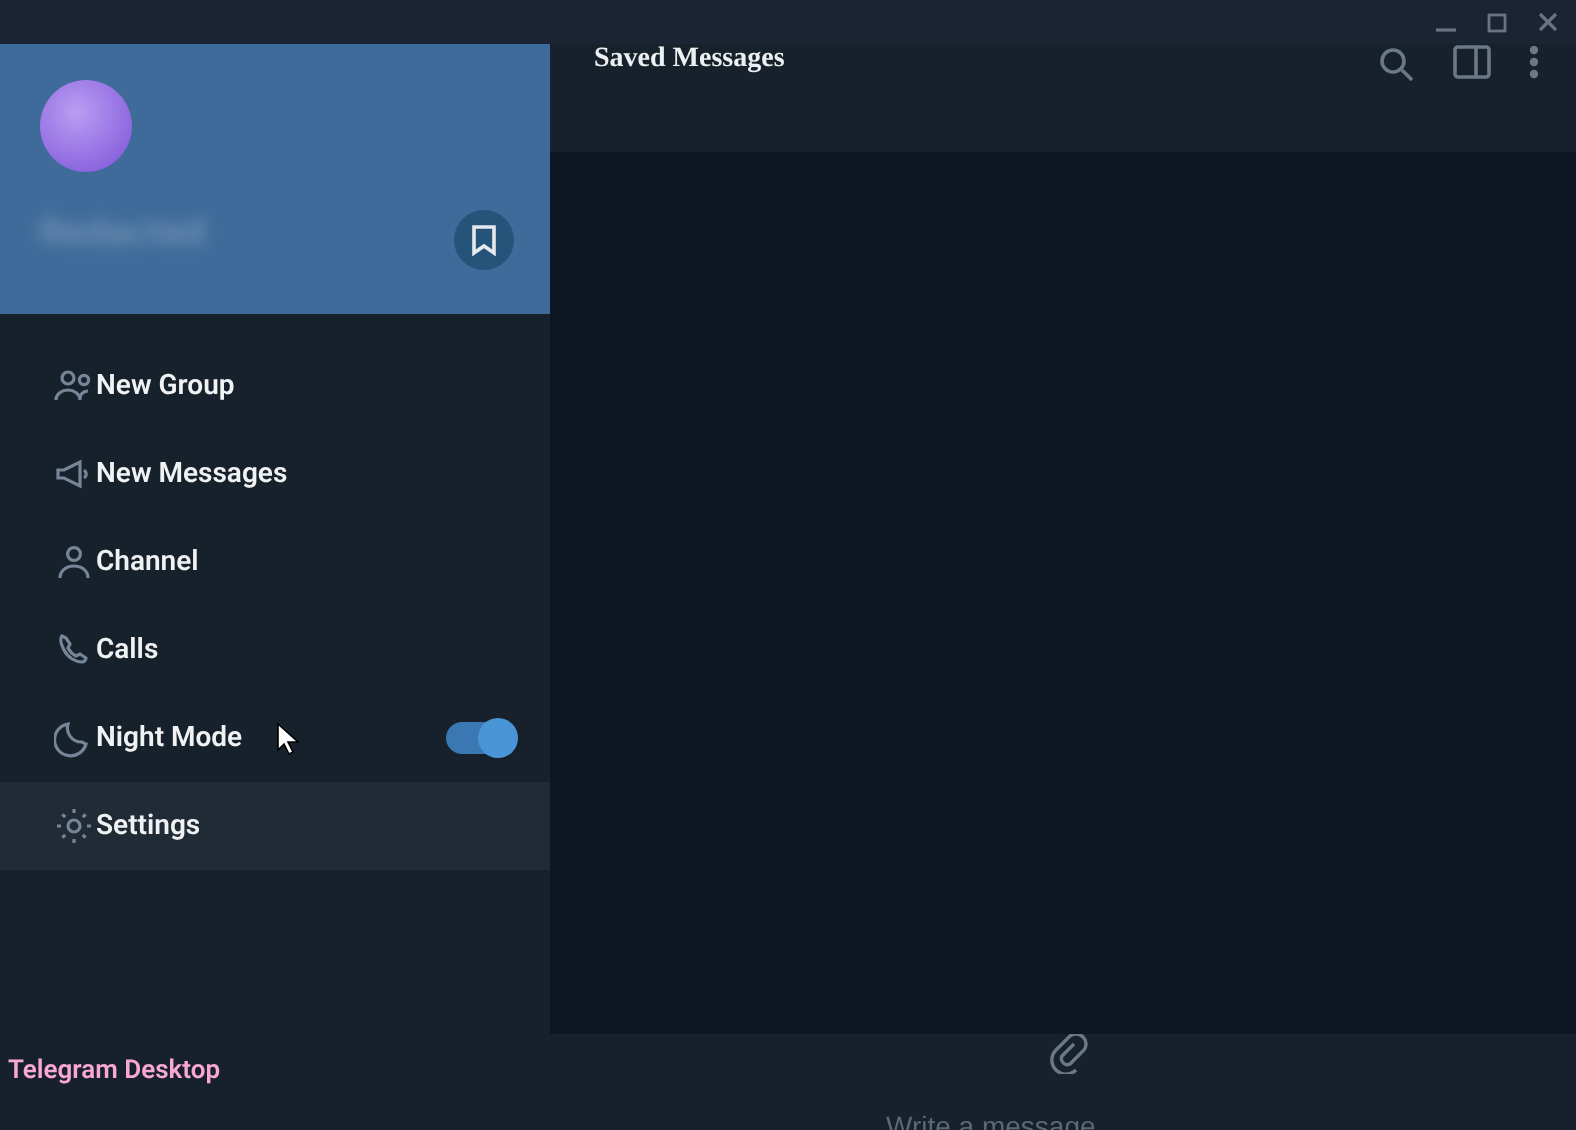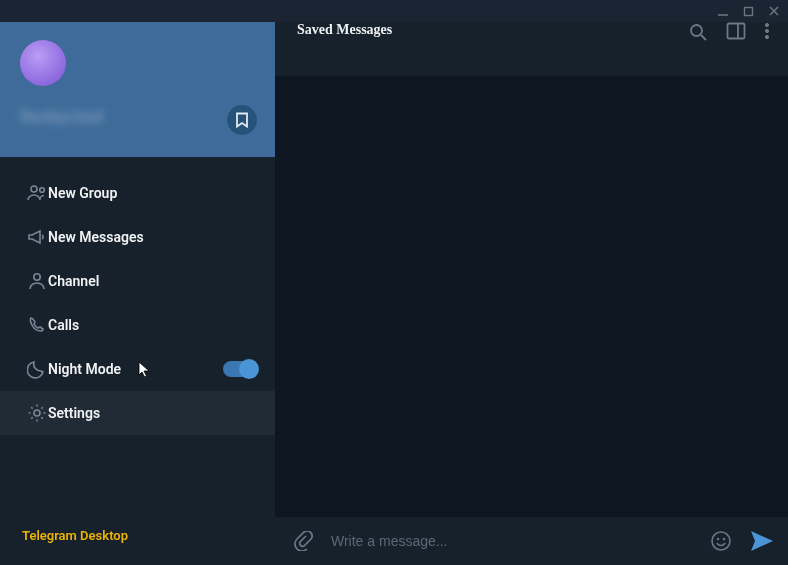--- a/index.html
+++ b/index.html
@@ -91,22 +91,22 @@
   }
 
   .cursor-ptr {
     position: absolute;
     left: 138px;
     top: 204px;
     pointer-events: none;
   }
 
   .footer {
-    padding: 0 22px 20px 22px;
-    color: #eab308;
+    padding: 0 22px 20px 4px;
+    color: #f9a8d4;
     font-size: 13px;
     line-height: 1.5;
   }
   .footer .app-name { font-weight: 600; }
   .footer .about { cursor: pointer; }
 
   
   .chat {
     flex: 1;
     background: #0e1621;
@@ -133,20 +133,21 @@
 
   .chat-body { flex: 1; }
 
   .composer {
     height: 48px;
     background: #17212b;
     display: flex;
     align-items: center;
     padding: 0 14px 0 18px;
     gap: 18px;
+    flex-direction: column;
   }
   .composer .attach, .composer .emoji { color: #6b7887; cursor:pointer; display:flex; }
   .composer .msg-input {
     flex: 1;
     background: transparent;
     border: 0;
     outline: none;
     color: #cfd3d8;
     font-size: 14px;
   }

